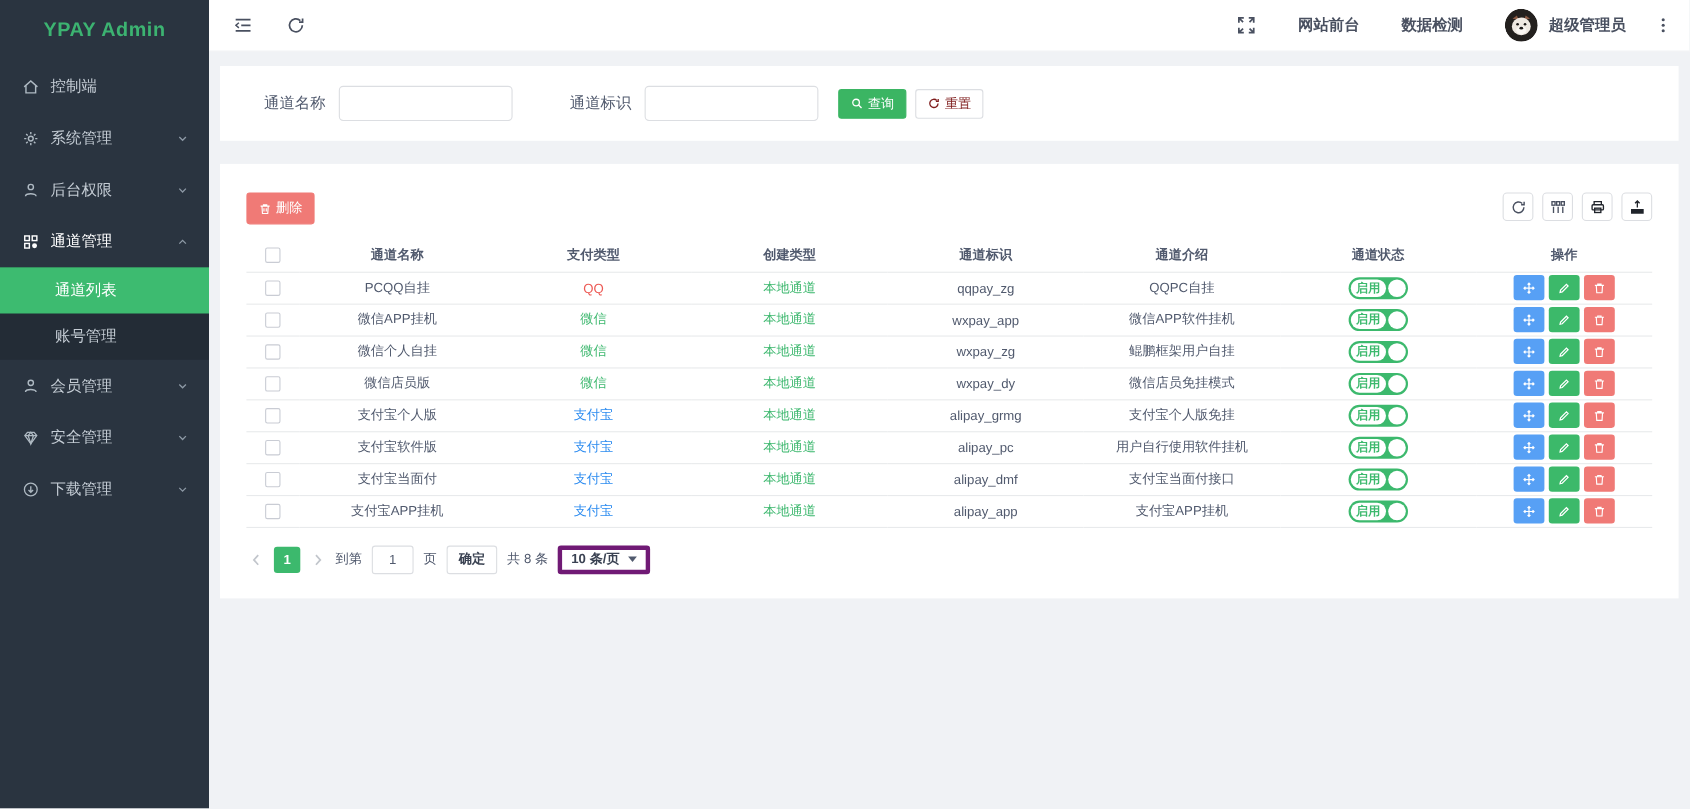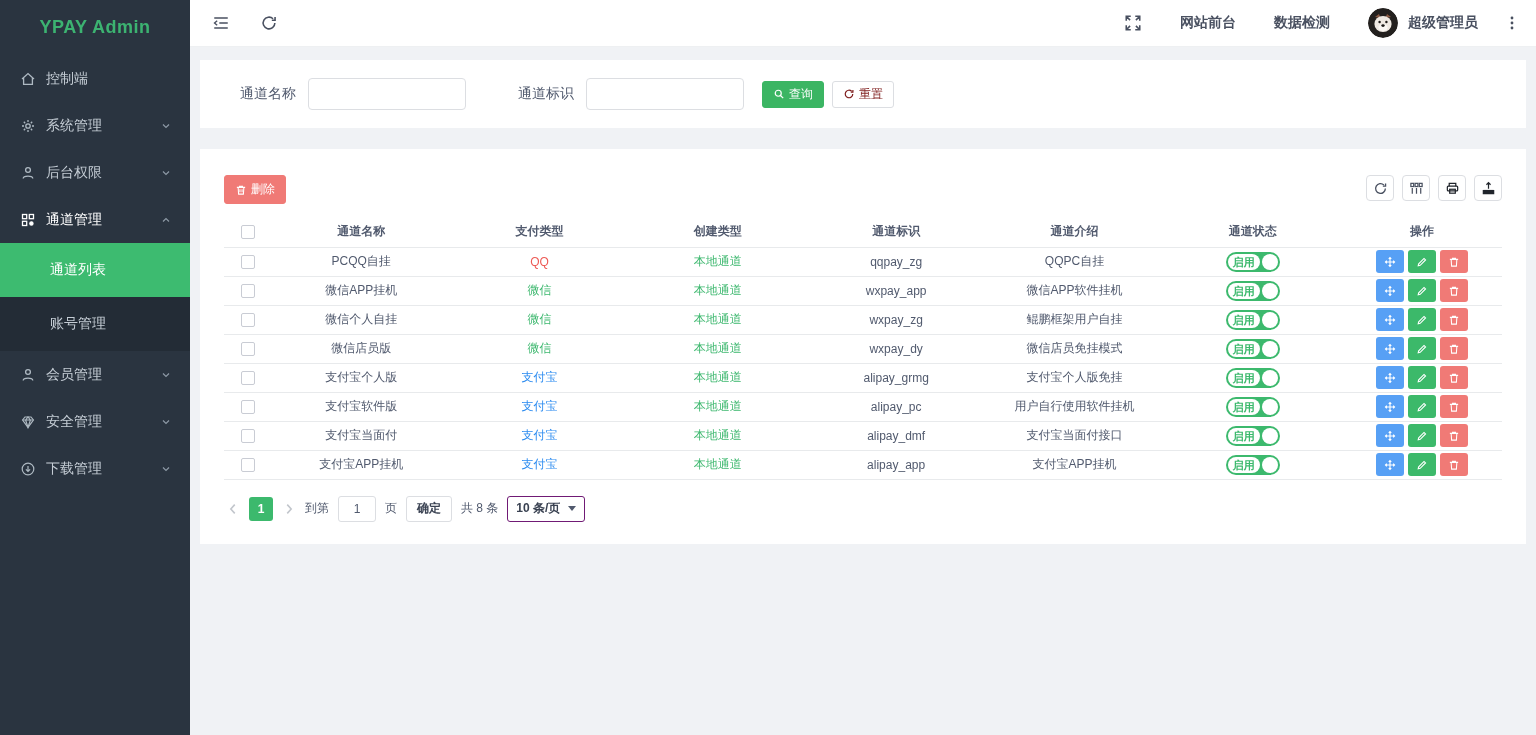--- a/index.html
+++ b/index.html
@@ -7,21 +7,21 @@
   body { font-family:"Liberation Sans","DejaVu Sans",sans-serif; background:#f0f2f5; color:#515a6e; display:flex; }
 
   
   .sidebar { width:190px; height:735px; background:#2a3440; flex:0 0 190px; display:flex; flex-direction:column; }
   .logo { height:55px; display:flex; align-items:center; justify-content:center; color:#3cb371; font-size:18px; font-weight:bold; letter-spacing:.5px; }
   .menu { flex:1;font-family:Liberation Mono, monospace; }
   .menu-item { height:47px; display:flex; align-items:center; padding:0 18px 0 20px; color:#c5cdd5; font-size:14px; cursor:pointer; }
   .menu-item .mi-icon { width:16px; height:16px; margin-right:10px; display:inline-flex; color:#aeb9c2; }
   .menu-item .chev { margin-left:auto; color:#8d99a5; display:inline-flex; }
   .submenu { background:#232c36; }
-  .submenu-item { height:54px; display:flex; align-items:center; padding-left:50px; color:#c5cdd5; font-size:14px; cursor:pointer; }
+  .submenu-item { height:42px; display:flex; align-items:center; padding-left:50px; color:#c5cdd5; font-size:14px; cursor:pointer; }
   .submenu-item.active { background:#3dbb70; color:#fff; }
   svg { display:block; }
 
   
   .main { flex:1; display:flex; flex-direction:column; min-width:0; }
   .topbar { height:47px; background:#fff; border-bottom:1px solid #eef0f2; display:flex; align-items:center; padding:0 16px 0 22px; flex:0 0 47px; }
   .tb-icon { width:18px; height:18px; color:#495060; display:inline-flex; cursor:pointer; }
   .tb-icon + .tb-icon { margin-left:30px; }
   .tb-right { margin-left:auto; display:flex; align-items:center; }
   .tb-link { font-size:14px; color:#495060; margin-left:38px; cursor:pointer; font-weight:bold; }
@@ -64,21 +64,21 @@
   .act { width:28px; height:23px; border:none; border-radius:3px; display:inline-flex; align-items:center; justify-content:center; color:#fff; cursor:pointer; }
   .act.blue { background:#57a0f5; } .act.green { background:#3cb96a; } .act.red { background:#f07a76; }
   .act svg { width:12px; height:12px; }
 
   
   .pager { display:flex; align-items:center; gap:9px; padding:16px 0 10px 2px; font-size:12px; color:#515a6e; }
   .pg-arrow { color:#c2c6cc; width:14px; height:14px; display:inline-flex; cursor:pointer; }
   .pg-num { width:24px; height:24px; background:#3cb96d; color:#fff; border-radius:3px; display:flex; align-items:center; justify-content:center; font-weight:bold; cursor:pointer; }
   .pg-input { width:38px; height:26px; border:1px solid #dcdee2; border-radius:3px; text-align:center; font-size:12px; color:#515a6e; outline:none; }
   .pg-confirm { height:26px; padding:0 10px; border:1px solid #dcdee2; border-radius:3px; background:#fff; font-weight:bold; font-size:12px; color:#3a4252; cursor:pointer; }
-  .pg-size { height:26px; border:1px solid #701a75; border-radius:3px; background:#fff; display:inline-flex; align-items:center; gap:8px; padding:0 8px; font-weight:bold; color:#3a4252; cursor:pointer; }
+  .pg-size { height:26px; border:4px solid #701a75; border-radius:3px; background:#fff; display:inline-flex; align-items:center; gap:8px; padding:0 8px; font-weight:bold; color:#3a4252; cursor:pointer; }
   .caret { width:0; height:0; border-left:4px solid transparent; border-right:4px solid transparent; border-top:5px solid #515a6e; }
 </style>
 </head>
 <body>
 
 <aside class="sidebar">
   <div class="logo">YPAY Admin</div>
   <nav class="menu">
 
     <div class="menu-item">

